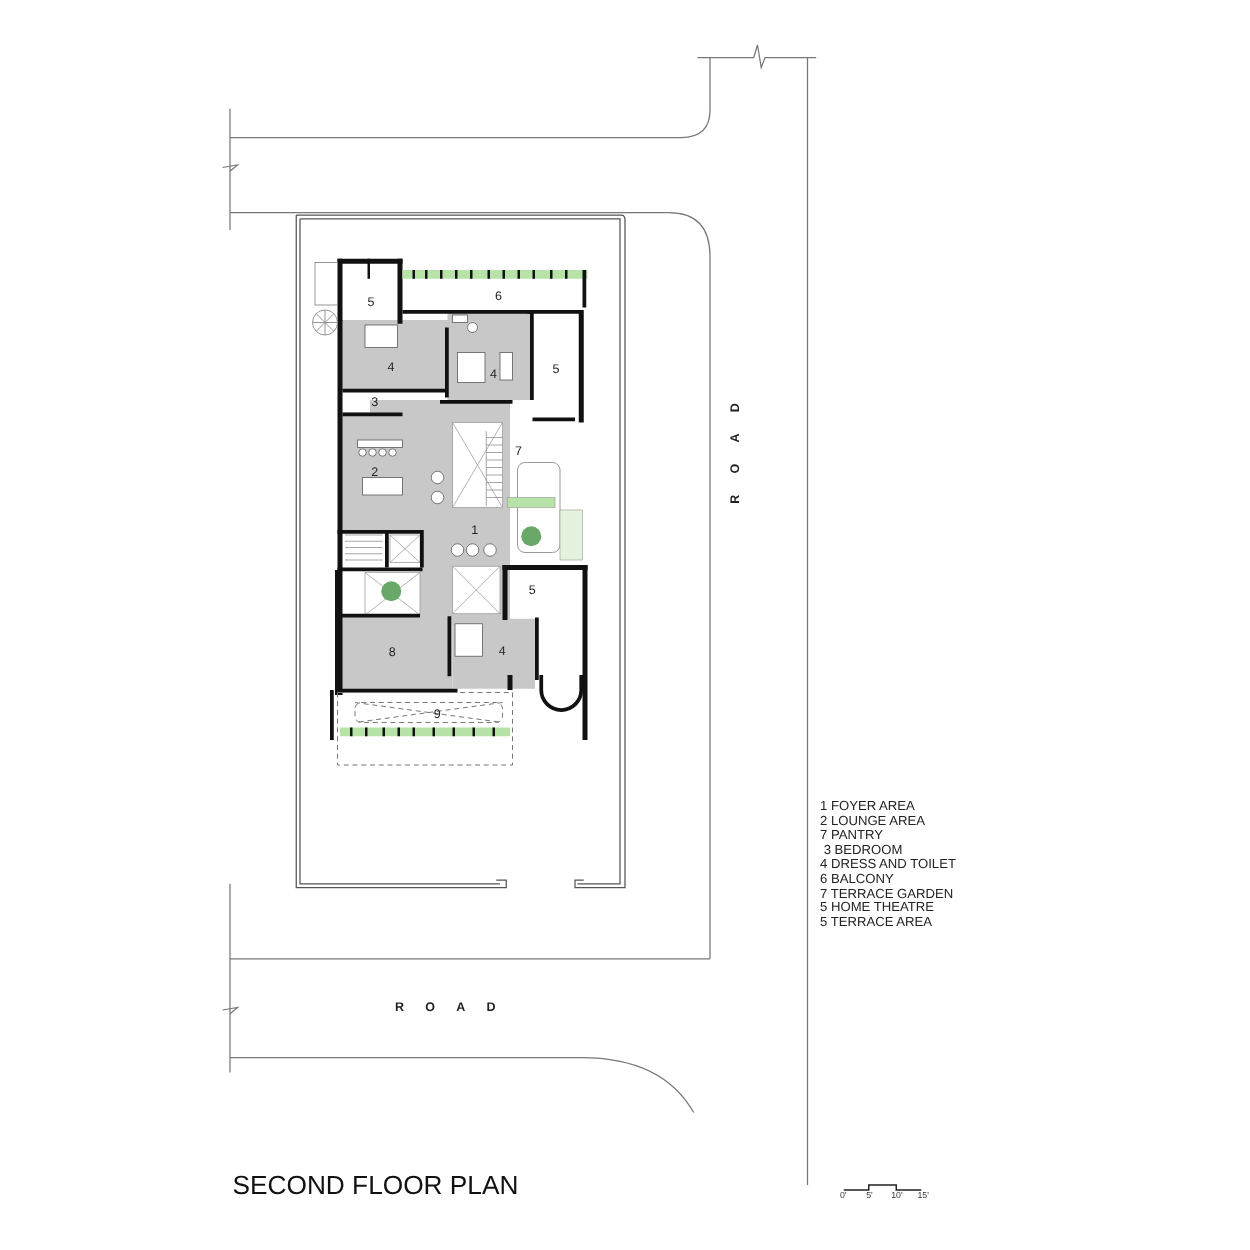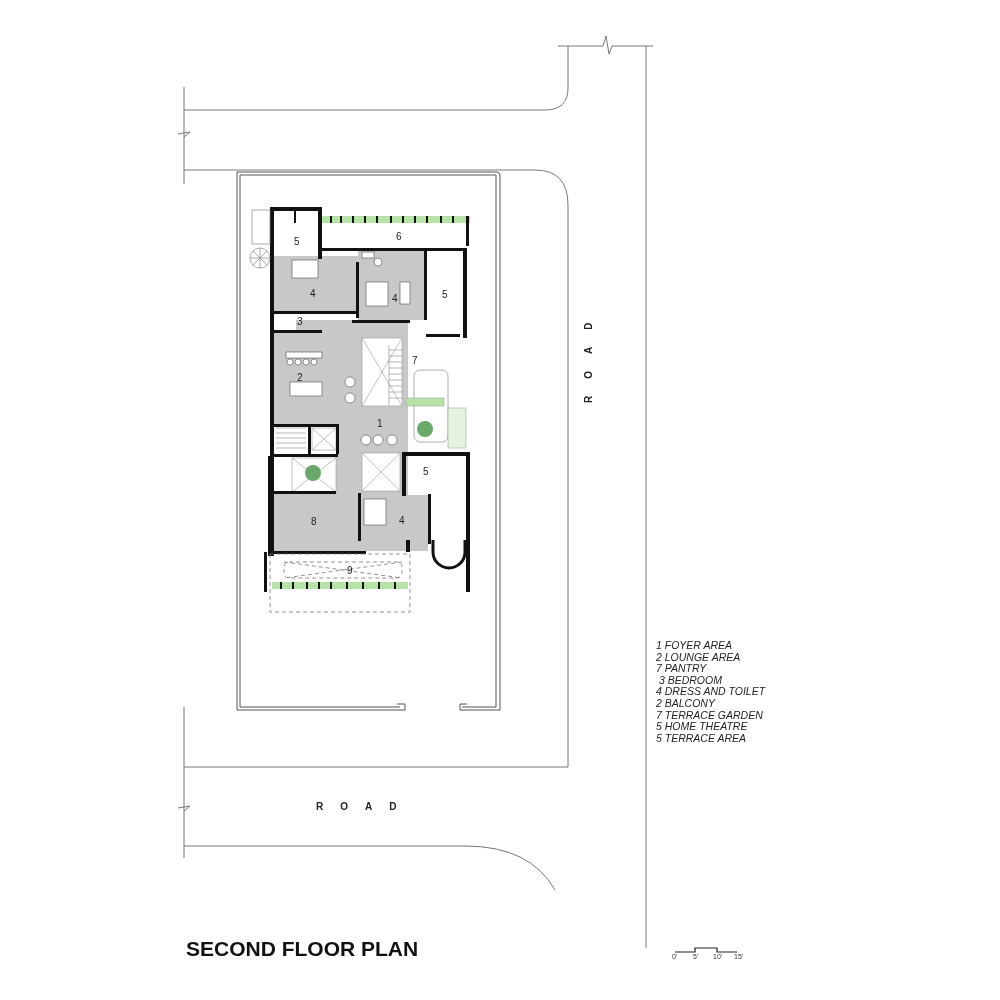--- a/index.html
+++ b/index.html
@@ -1,21 +1,21 @@
 <!DOCTYPE html>
 <html><head>
   <meta charset="utf-8">
   <style>
     html, body { margin: 0; padding: 0; background: #ffffff; }
     body { width: 1000px; height: 1000px; position: relative; overflow: hidden;
            font-family: "Liberation Sans", sans-serif; }
     #canvas { position: absolute; left: 0; top: 0; }
     .legend { position: absolute; left: 656px; top: 640px; font-size: 10.5px; line-height: 11.6px; color: #222; }
-    .legend div { white-space: pre; font-style: italic; }
-    .title { position: absolute; left: 186px; top: 937px; font-size: 21px; color: #111; letter-spacing: 0px; font-weight: bold; }
+    .legend div { white-space: pre; }
+    .title { position: absolute; left: 186px; top: 937px; font-size: 21px; color: #111; letter-spacing: 0px; }
     .road-h { position: absolute; left: 316px; top: 801px; font-size: 10px; font-weight: bold; color: #222; letter-spacing: 17px; }
     .road-v { position: absolute; left: 583px; top: 403px; font-size: 10px; font-weight: bold; color: #222;
               letter-spacing: 17px; transform: rotate(-90deg); transform-origin: left top; white-space: nowrap; }
     .scale-lbl { position: absolute; top: 953px; font-size: 7px; color: #333; }
     .room-lbl { font-family: "Liberation Sans", sans-serif; font-size: 10px; fill: #222; }
   </style>
 </head>
 <body>
 
 <svg id="canvas" width="1000" height="1000" viewBox="0 0 1000 1000" xmlns="http://www.w3.org/2000/svg">
@@ -228,21 +228,21 @@
     <path d="M675 952 L695 952 L695 948 L717 948 L717 952 L737 952"></path>
   </g>
 </svg>
 
 <div class="legend">
   <div>1 FOYER AREA</div>
   <div>2 LOUNGE AREA</div>
   <div>7 PANTRY</div>
   <div> 3 BEDROOM</div>
   <div>4 DRESS AND TOILET</div>
-  <div>2 BALCONY</div>
+  <div>6 BALCONY</div>
   <div>7 TERRACE GARDEN</div>
   <div>5 HOME THEATRE</div>
   <div>5 TERRACE AREA</div>
 </div>
 
 <div class="road-h">ROAD</div>
 <div class="road-v">ROAD</div>
 
 <div class="title">SECOND FLOOR PLAN</div>
 

